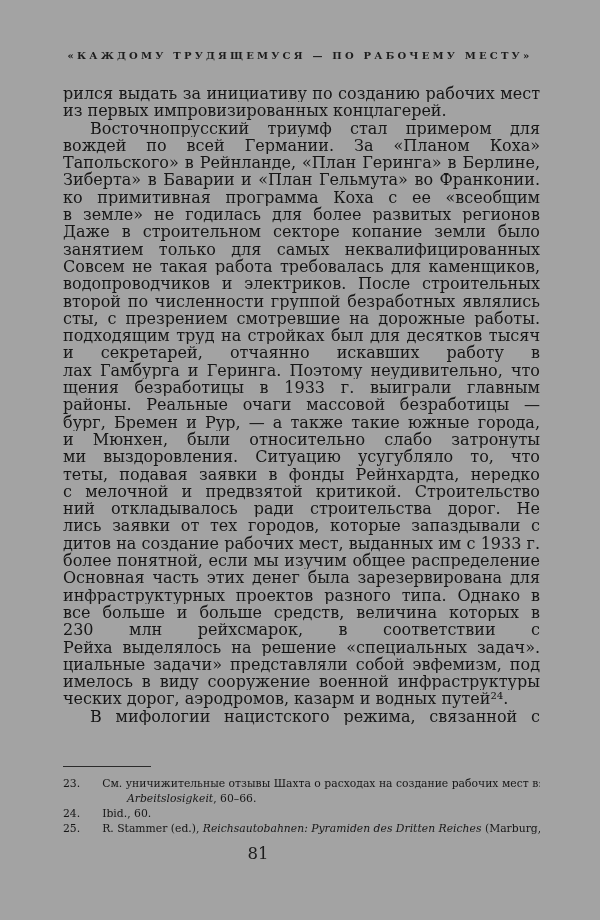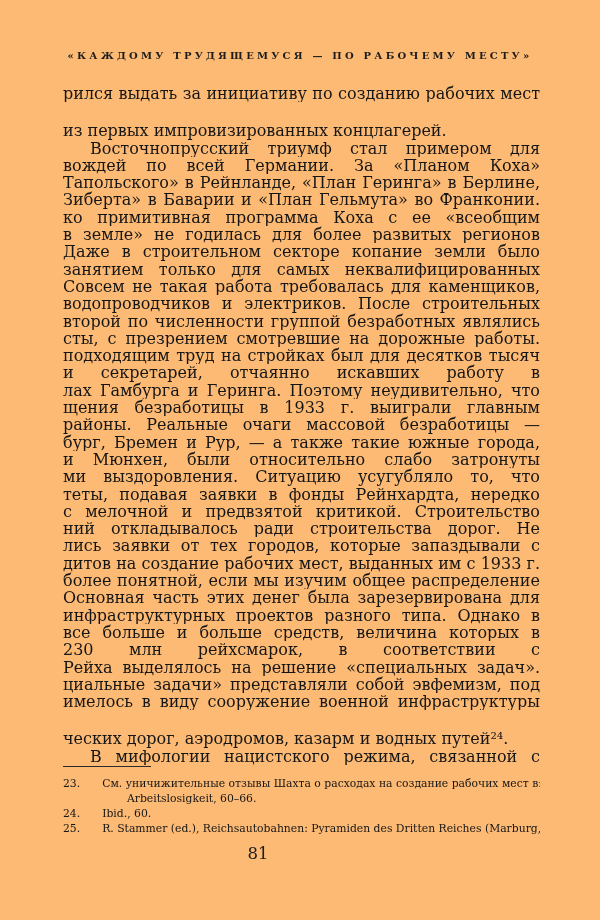--- a/index.html
+++ b/index.html
@@ -11,21 +11,21 @@
     height: 920px;
     background: #fefefe;
     position: relative;
     overflow: hidden;
     font-family: "DejaVu Serif", "Liberation Serif", serif;
     color: #161616;
   }
   .page {
     position: absolute;
     inset: 0;
-    background: #fdba74;
+    background: #a3a3a3;
   }
   .running-head {
     position: absolute;
     top: 50px;
     left: 0;
     width: 600px;
     text-align: center;
     font-size: 10px;
     font-weight: bold;
     letter-spacing: 3.2px;
@@ -42,21 +42,20 @@
     font-size: 16px;
     line-height: 17.3px;
     height: 17.3px;
     overflow: hidden;
     text-align: justify;
     text-align-last: justify;
     white-space: nowrap0; 
   }
   .line.end {
     text-align-last: left;
-    margin-top: 20px;
   }
   .line.indent {
     text-indent: 27px;
   }
   .footnote-rule {
     position: absolute;
     top: 766px;
     left: 63px;
     width: 88px;
     height: 0;
@@ -76,20 +75,21 @@
     text-align: left;
     white-space: nowrap;
   }
   .fn-line.fn-indent {
     padding-left: 64px;
   }
   .fn-num {
     padding-right: 22px;
   }
   .italic {
+    font-style: italic;
     text-align: center;
   }
   .page-number {
     position: absolute;
     top: 844px;
     left: 0;
     width: 516px;
     text-align: center;
     font-size: 16.5px;
     color: #1c1c1c;

